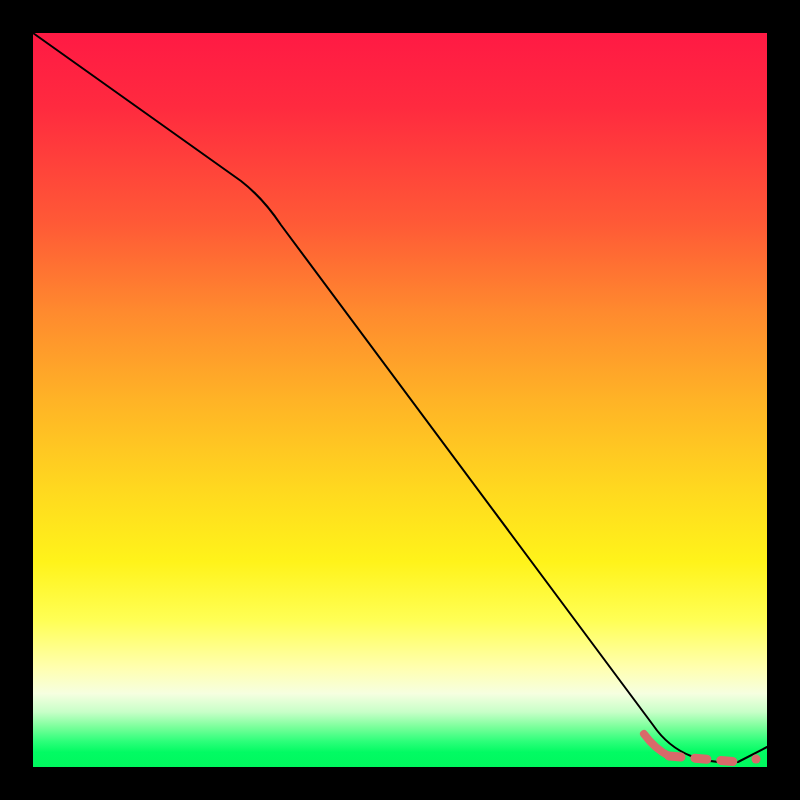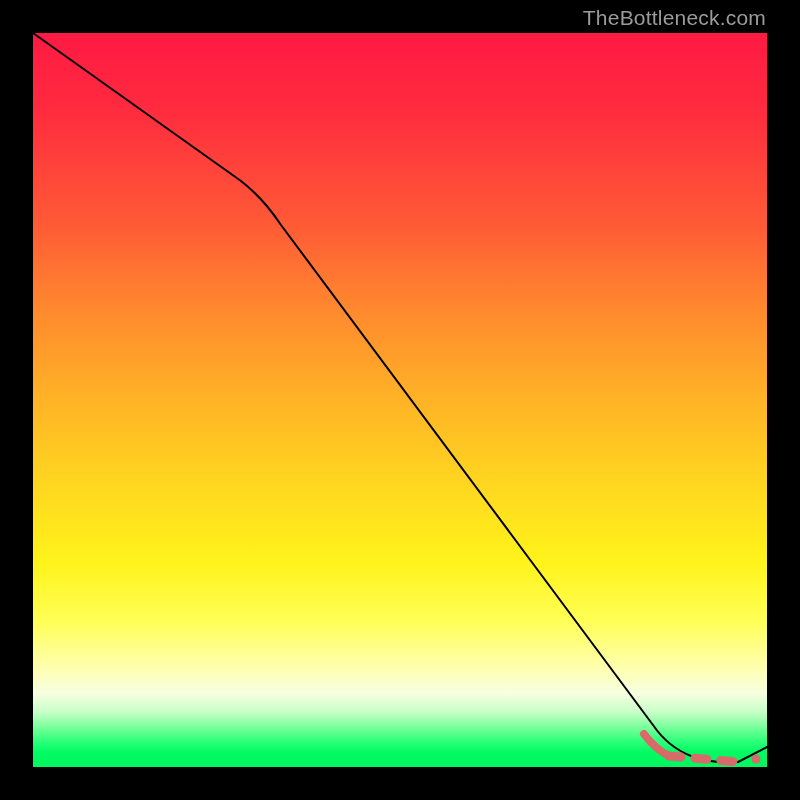--- a/index.html
+++ b/index.html
@@ -83,21 +83,20 @@
     stroke: #d86a6a;
     stroke-width: 8;
     stroke-linecap: round;
   }
 </style>
 </head>
 <body>
 
 <div class="stage">
 
-  <div class="watermark">TheBottleneck.com</div>
 
   <div class="plot-area">
     <svg class="curve" viewBox="0 0 734 734">
 
       <path class="curve-path" d="M 0 0
                L 208 148
                Q 230 165 248 192
                L 620 692
                Q 635 714 658 723
                Q 680 731 705 729

